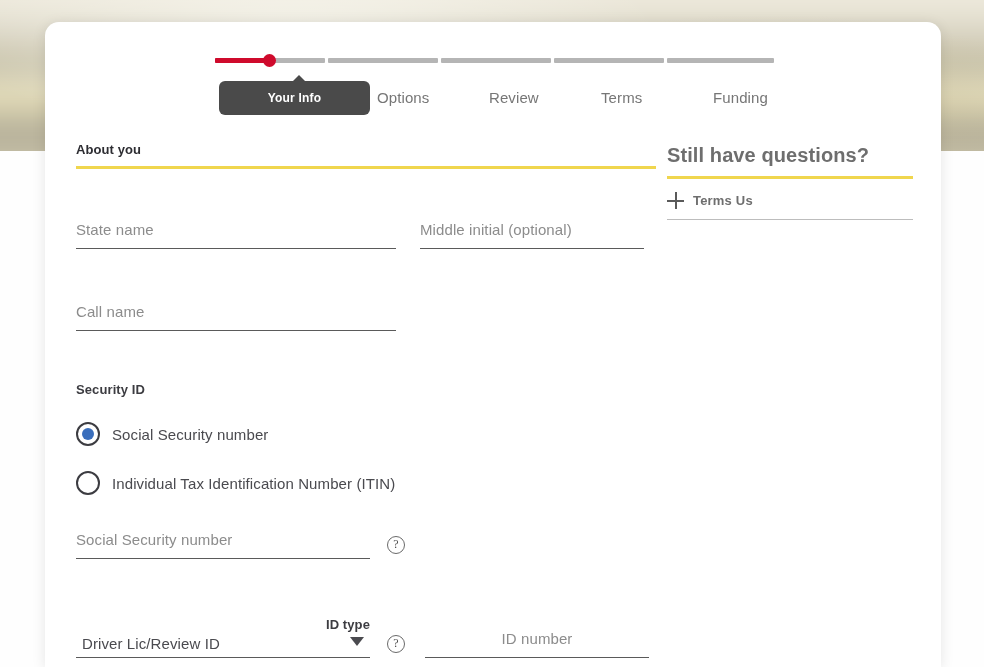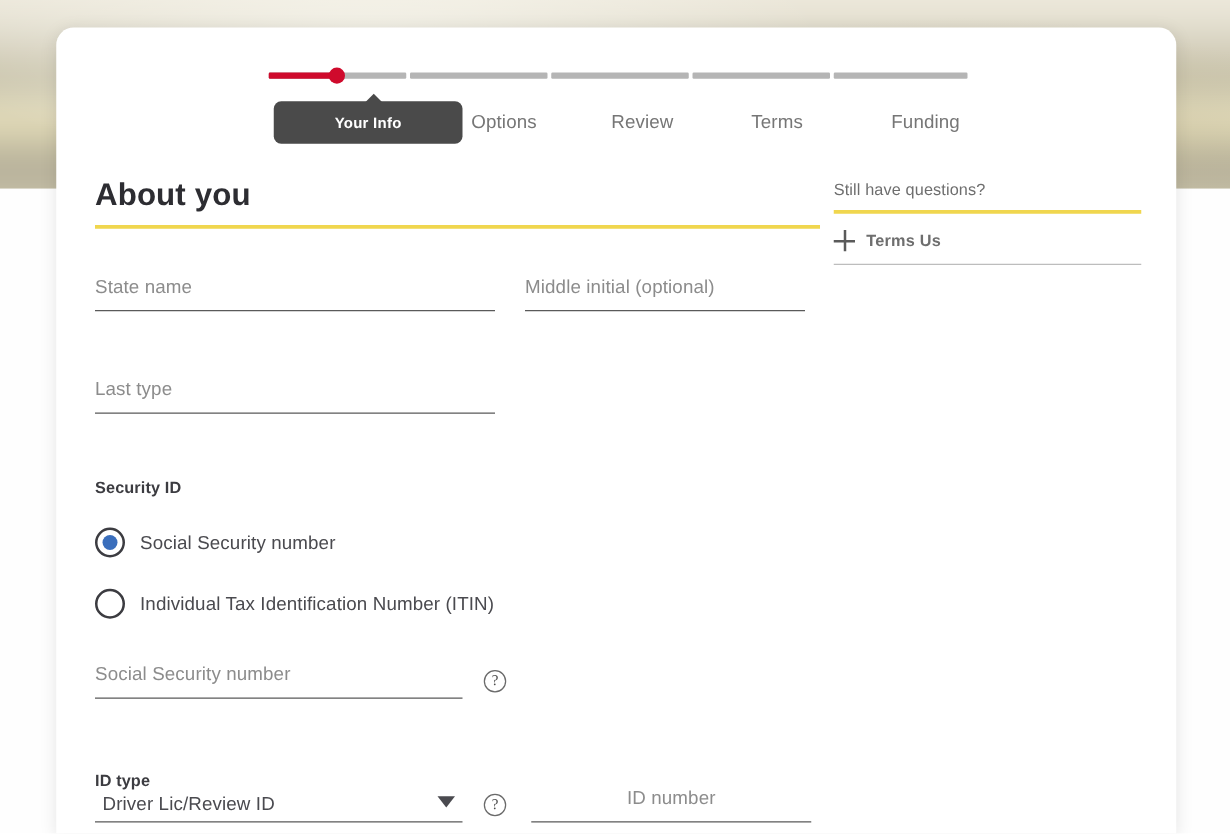--- a/index.html
+++ b/index.html
@@ -167,35 +167,35 @@
     width: 580px;
   }
   .col-right {
     position: absolute;
     left: 622px; top: 0;
     width: 246px;
   }
 
   
   .sec-title {
-    font-size: 25px;
+    font-size: 13px;
     font-weight: bold;
     color: #2d2d32;
     letter-spacing: .1px;
     margin: 0 0 9px 0;
   }
   .sec-rule {
     height: 3px;
     background: #f0d64e;
     width: 100%;
   }
 
   .aside-title {
-    font-size: 13px;
-    font-weight: normal;
+    font-size: 20px;
+    font-weight: bold;
     color: #6e6e6e;
     letter-spacing: .1px;
     margin: 2px 0 9px 0;
   }
   .aside-rule {
     height: 3px;
     background: #f0d64e;
     width: 100%;
   }
 
@@ -323,20 +323,21 @@
   .select-wrap {
     position: relative;
     width: 294px;
     border-bottom: 1px solid #5a5a5a;
   }
   .select-label {
     font-size: 13px;
     font-weight: bold;
     color: #3c3c41;
     letter-spacing: .1px;
+    text-align: right;
   }
   .select-value {
     font-size: 15px;
     color: #4a4a4f;
     padding: 3px 0 5px 6px;
     letter-spacing: .1px;
   }
   .caret {
     position: absolute;
     right: 6px; bottom: 11px;
@@ -394,21 +395,21 @@
           <div class="field w-first">
             <span class="field-ph">State name</span>
           </div>
           <div class="field w-middle">
             <span class="field-ph">Middle initial (optional)</span>
           </div>
         </div>
 
         <div class="field-row row-last">
           <div class="field w-last">
-            <span class="field-ph">Last type</span>
+            <span class="field-ph">Call name</span>
           </div>
         </div>
 
         <div class="taxpayer">
           <div class="field-label">Security ID</div>
 
           <div class="radio-row">
             <span class="radio checked"></span>
             <span class="radio-text">Social Security number</span>
           </div>

